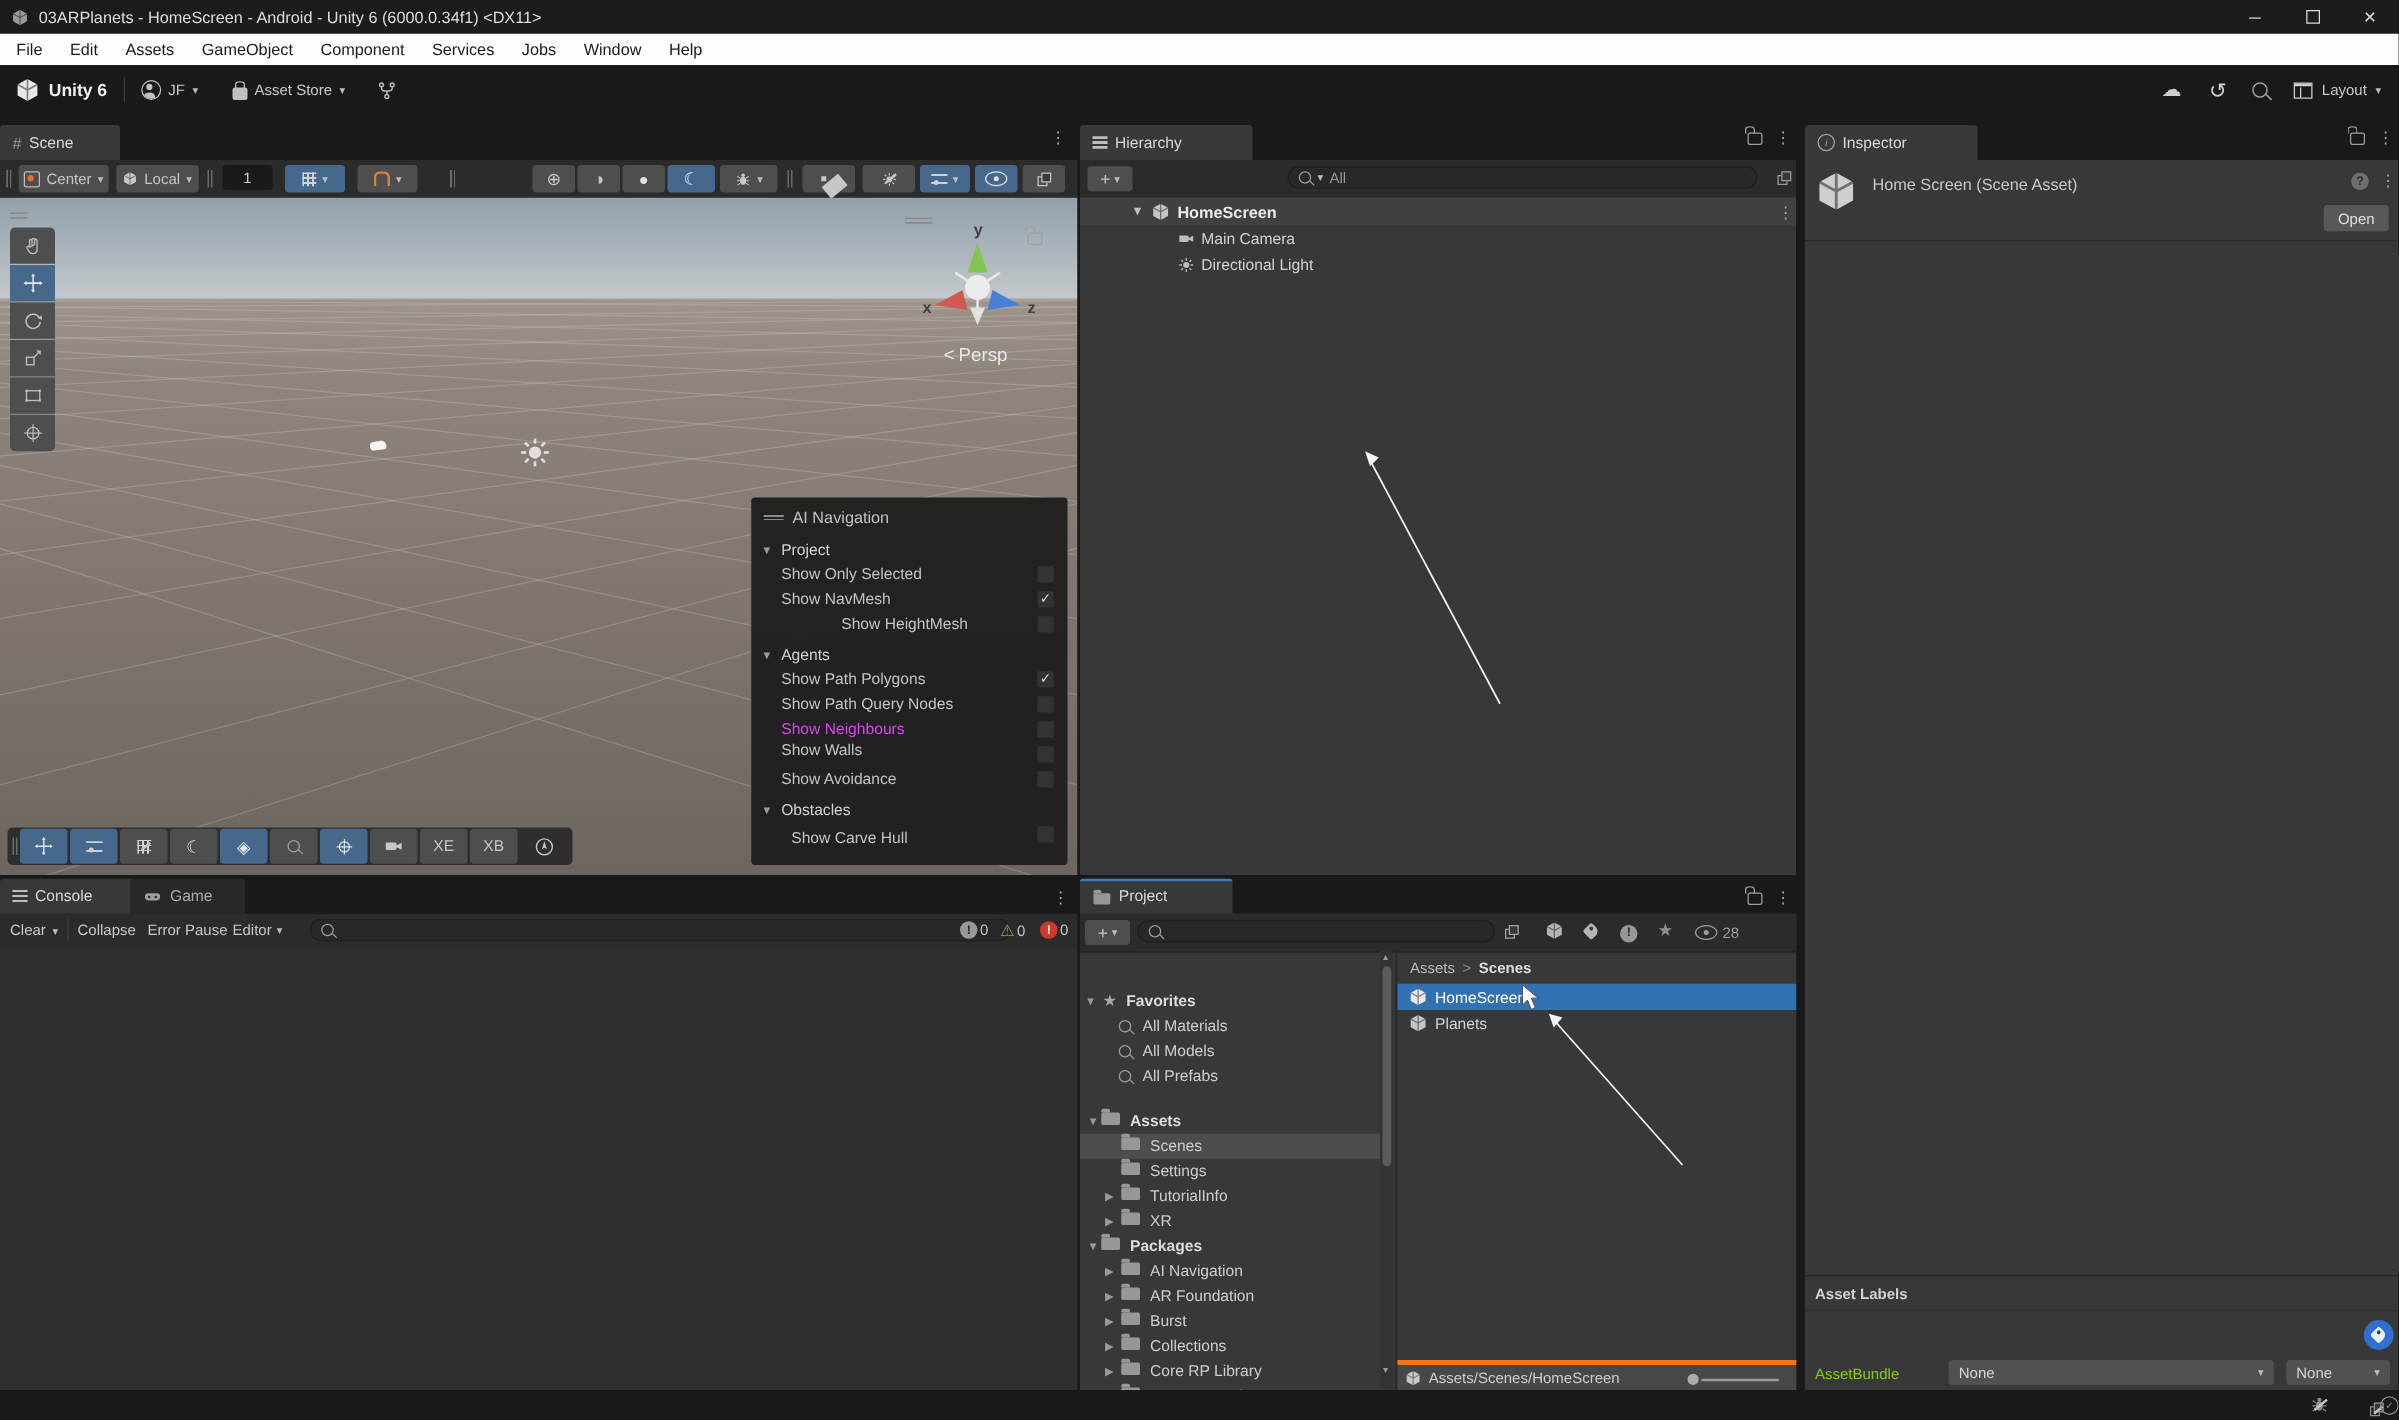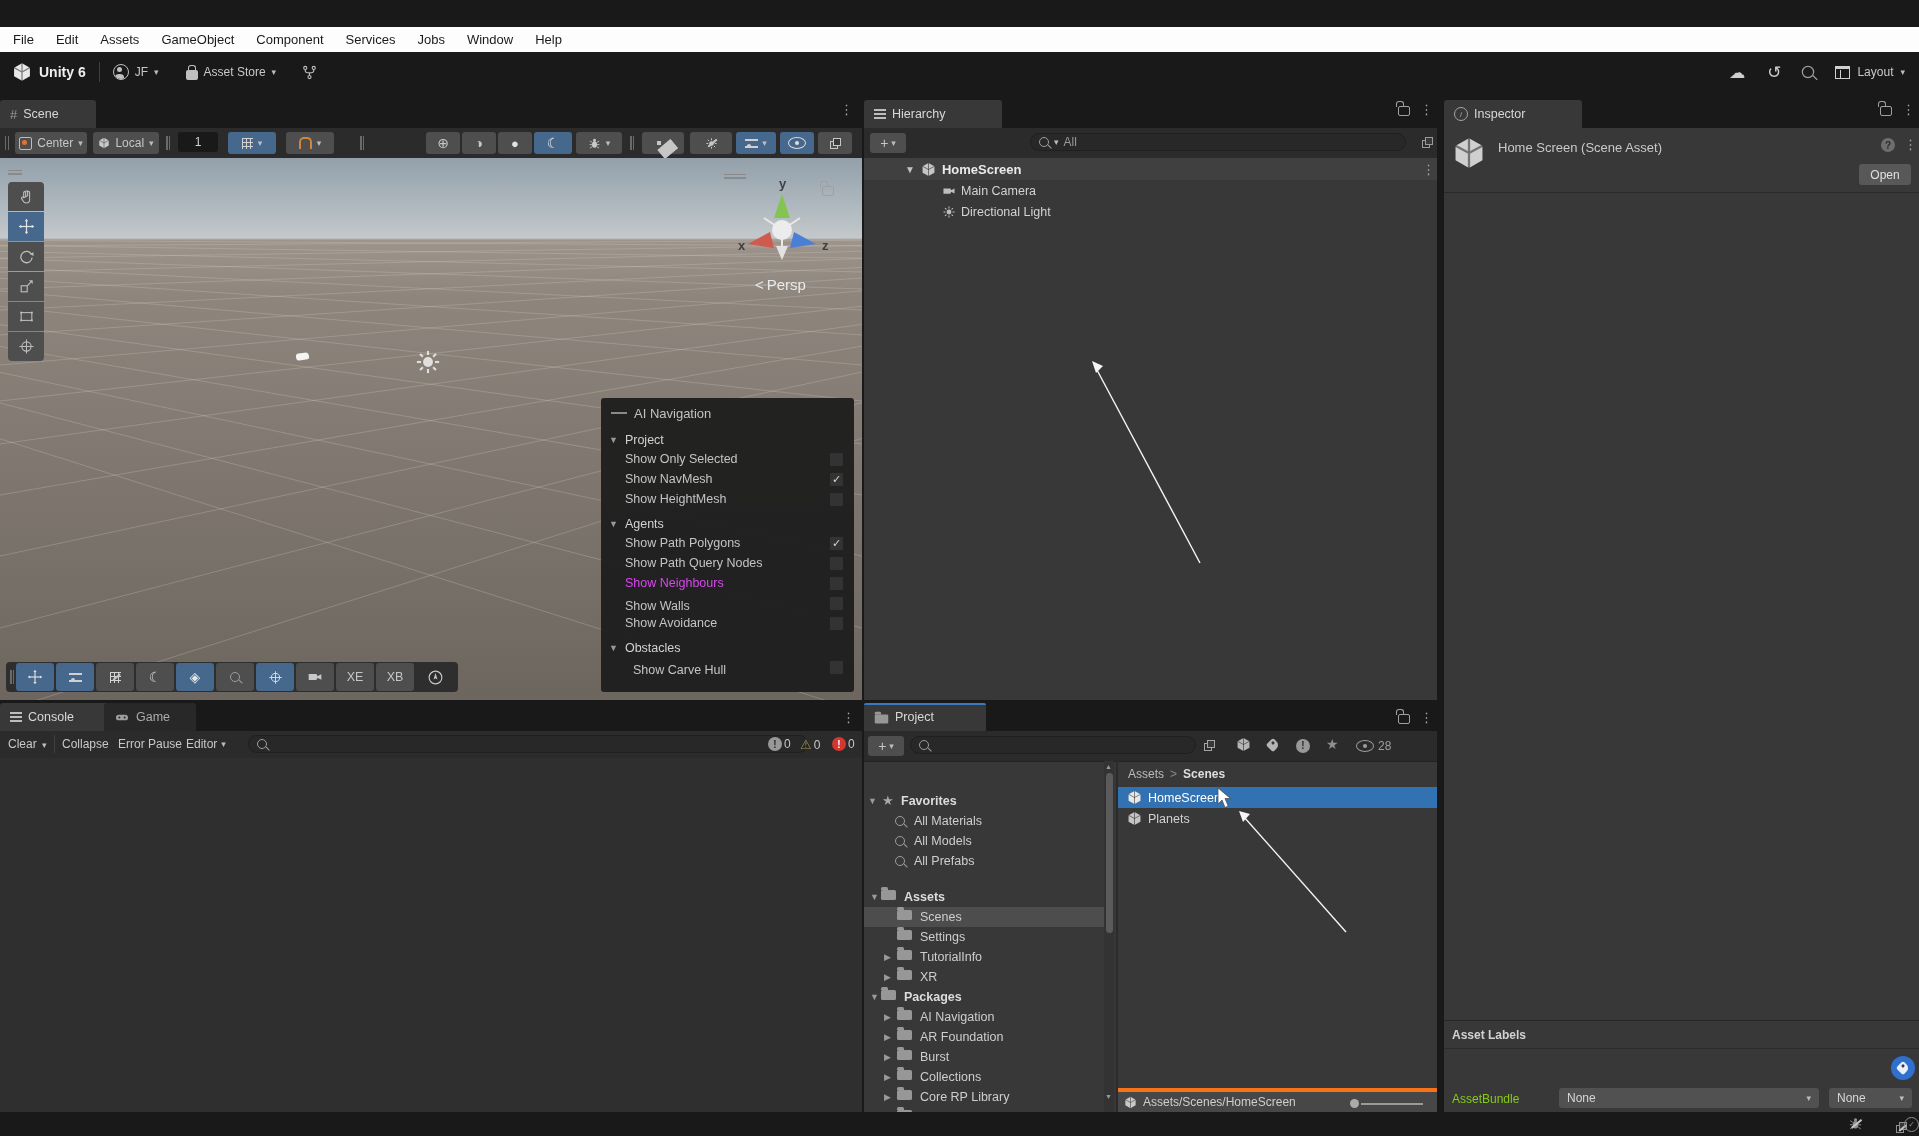--- a/index.html
+++ b/index.html
@@ -169,20 +169,33 @@
     <symbol id="s-pad" viewBox="0 0 24 24">
       <rect x="3" y="8.5" width="18" height="8.5" rx="4" fill="currentColor"></rect>
       <circle cx="8" cy="12.8" r="1.5" fill="#282828"></circle>
         <circle cx="16" cy="12.8" r="1.5" fill="#282828"></circle>
     </symbol>
   </defs>
 </svg>
 
 <div id="root">
 
+  <div class="abs titlebar row">
+    <svg class="ic" width="14" height="14" style="color:#9a9a9a;margin:0 8px 0 9px">
+        <use href="#s-cube"></use>
+      </svg>
+    <span>03ARPlanets - HomeScreen - Android - Unity 6 (6000.0.34f1) &lt;DX11&gt;</span>
+    <span class="abs row" style="right:0;top:0;height:27px">
+      <span class="row" style="width:46px;height:27px;justify-content:center">─</span>
+      <span class="row" style="width:46px;height:27px;justify-content:center">
+          <span class="i-maxbox"></span>
+        </span>
+      <span class="row" style="width:46px;height:27px;justify-content:center;font-size:17px">×</span>
+    </span>
+  </div>
 
   <div class="abs menubar row" id="menubar" style="padding-left:2px">
       <span class="menu-item">File</span>
       <span class="menu-item">Edit</span>
       <span class="menu-item">Assets</span>
       <span class="menu-item">GameObject</span>
       <span class="menu-item">Component</span>
       <span class="menu-item">Services</span>
       <span class="menu-item">Jobs</span>
       <span class="menu-item">Window</span>
@@ -405,41 +418,41 @@
             <span style="color: rgb(210, 210, 210); font-size: 12.5px;">Project</span>
           </div>
           <div style="position: relative; height: 20px; display: flex; align-items: center; padding-left: 24px;">
             <span style="color: rgb(196, 196, 196); font-size: 12.5px;">Show Only Selected</span>
             <span class="cb"></span>
           </div>
           <div style="position: relative; height: 20px; display: flex; align-items: center; padding-left: 24px;">
             <span style="color: rgb(196, 196, 196); font-size: 12.5px;">Show NavMesh</span>
             <span class="cb">✓</span>
           </div>
-          <div style="position: relative; height: 20px; display: flex; align-items: center; padding-left: 24px;">
+          <div style="position: relative; height: 20px; display: flex; align-items: center; padding-left: 24px; margin-left: 48px;">
             <span style="color: rgb(196, 196, 196); font-size: 12.5px;">Show HeightMesh</span>
             <span class="cb"></span>
           </div>
           <div style="display: flex; align-items: center; gap: 7px; padding: 8px 10px 2px 8px;">
             <span style="font-size: 9px; color: rgb(154, 154, 154);">▼</span>
             <span style="color: rgb(210, 210, 210); font-size: 12.5px;">Agents</span>
           </div>
           <div style="position: relative; height: 20px; display: flex; align-items: center; padding-left: 24px;">
             <span style="color: rgb(196, 196, 196); font-size: 12.5px;">Show Path Polygons</span>
             <span class="cb">✓</span>
           </div>
           <div style="position: relative; height: 20px; display: flex; align-items: center; padding-left: 24px;">
             <span style="color: rgb(196, 196, 196); font-size: 12.5px;">Show Path Query Nodes</span>
             <span class="cb"></span>
           </div>
           <div style="position: relative; height: 20px; display: flex; align-items: center; padding-left: 24px;">
             <span style="color: #d946ef; font-size: 12.5px;">Show Neighbours</span>
             <span class="cb"></span>
           </div>
-          <div style="position: relative; height: 20px; display: flex; align-items: flex-end; padding-left: 24px;">
+          <div style="position: relative; height: 20px; display: flex; align-items: flex-start; padding-left: 24px;">
             <span style="color: rgb(196, 196, 196); font-size: 12.5px;">Show Walls</span>
             <span class="cb"></span>
           </div>
           <div style="position: relative; height: 20px; display: flex; align-items: center; padding-left: 24px;">
             <span style="color: rgb(196, 196, 196); font-size: 12.5px;">Show Avoidance</span>
             <span class="cb"></span>
           </div>
           <div style="display: flex; align-items: center; gap: 7px; padding: 8px 10px 2px 8px;">
             <span style="font-size: 9px; color: rgb(154, 154, 154);">▼</span>
             <span style="color: rgb(210, 210, 210); font-size: 12.5px;">Obstacles</span>

